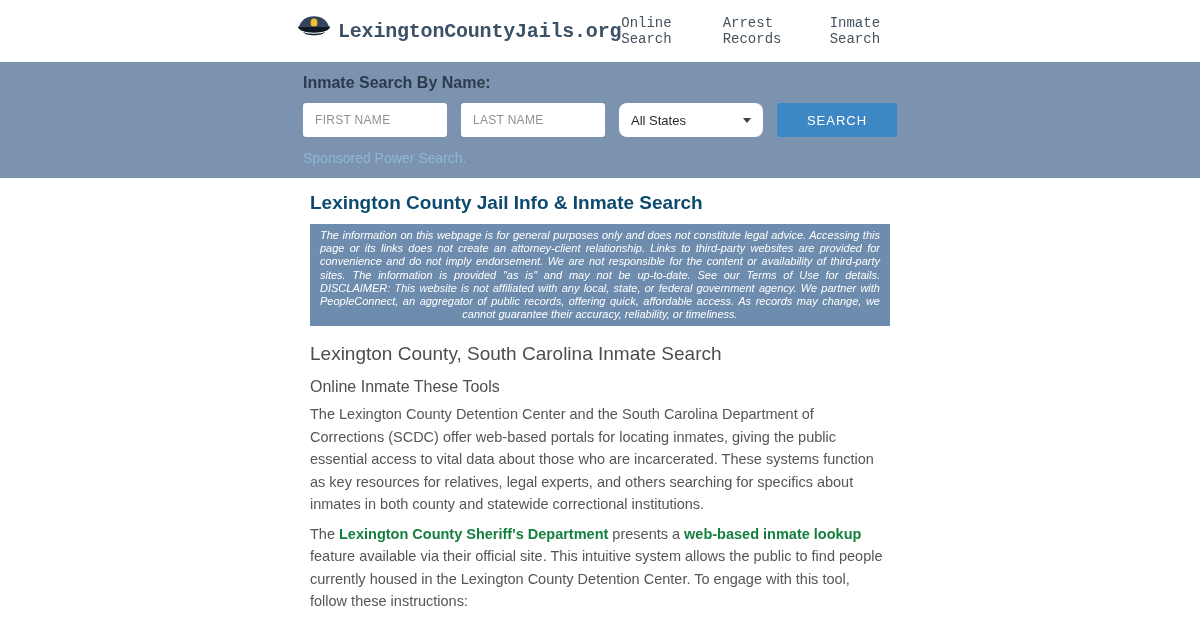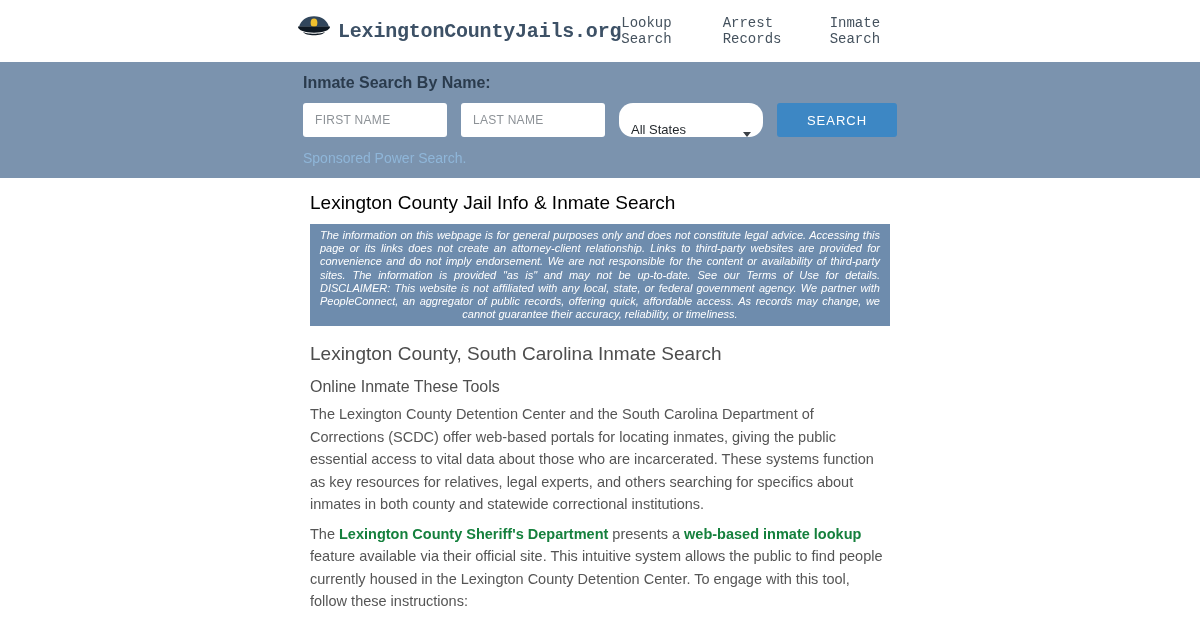--- a/index.html
+++ b/index.html
@@ -17,34 +17,34 @@
 
   
   .banner { background:#7b93ae; height:116px; width:1200px; }
   .banner-inner { width:594px; margin:0 auto; padding-top:12px; }
   .banner-title { font-size:16px; font-weight:bold; color:#2a3b4d; margin-bottom:11px; }
   .form-row { display:flex; gap:14px; height:34px; }
   .form-row > * { flex:1 1 0; min-width:0; }
   .form-row input { border:none; border-radius:3px; background:#fff; padding:0 12px;
                     font-size:12px; color:#333; font-family:"Liberation Sans", sans-serif; outline:none; }
   .form-row input::placeholder { color:#8d9297; font-size:12px; letter-spacing:.3px; }
-  .state-select { background:#fff; border-radius:14px; display:flex; align-items:flex-end;
+  .state-select { background:#fff; border-radius:8px; display:flex; align-items:center;
                   justify-content:space-between; padding:0 12px; cursor:pointer; }
   .state-select .sel-label { font-size:13px; color:#1f2429; }
   .caret { width:0; height:0; border-left:4px solid transparent; border-right:4px solid transparent;
            border-top:5px solid #3a3f45; }
   .search-btn { border:none; border-radius:3px; background:#3d87c4; color:#fff;
                 font-size:13px; letter-spacing:1px; cursor:pointer;
                 font-family:"Liberation Sans", sans-serif; }
   .sponsored { display:inline-block; margin-top:13px; font-size:14px; color:#8fb6d9;
                text-decoration:none; cursor:pointer; }
 
   
   .content { width:580px; margin:0 auto; color:#555; }
-  .content h1 { font-size:19px; font-weight:400; color:#000000; margin:14px 0 10px; }
+  .content h1 { font-size:19px; font-weight:700; color:#0c4a6e; margin:14px 0 10px; }
   .disclaimer { background:#6e8cad; color:#fff; font-style:italic; font-size:11px;
                 line-height:1.2; padding:5px 10px; text-align:justify; text-align-last:center; }
   .content h2 { font-size:19px; font-weight:400; color:#4d4d4d; margin:17px 0 6px; }
   .content h3 { font-size:16px; font-weight:400; color:#4f4f4f; margin:13px 0 7px; }
   .content p  { font-size:14.5px; line-height:1.55; margin:7px 0; }
   .inline-link { color:#15803d; font-weight:bold; text-decoration:none; cursor:pointer; }
 </style>
 </head>
 <body>
 
@@ -55,21 +55,21 @@
         <svg width="34" height="27" viewBox="0 0 36 28" aria-hidden="true">
           <path d="M18 1 C9.5 1 3.5 6 2.2 12.2 L33.8 12.2 C32.5 6 26.5 1 18 1 Z" fill="#31465c"></path>
           <ellipse cx="18" cy="8" rx="3.6" ry="4.6" fill="#f0c02e"></ellipse>
           <path d="M1 12 L35 12 C35 16.2 27.6 18.4 18 18.4 C8.4 18.4 1 16.2 1 12 Z" fill="#0e1822"></path>
           <path d="M6 17.5 C9.5 22.5 26.5 22.5 30 17.5 C26 20.3 10 20.3 6 17.5 Z" fill="#0e1822"></path>
         </svg>
       </span>
       <span class="logo-text">LexingtonCountyJails.org</span>
     </a>
     <nav class="main-nav">
-      <a>Lookup Search</a>
+      <a>Online Search</a>
       <a>Arrest Records</a>
       <a>Inmate Search</a>
     </nav>
   </div>
 </header>
 
 <section class="banner">
   <div class="banner-inner">
     <div class="banner-title">Inmate Search By Name:</div>
     <div class="form-row">

